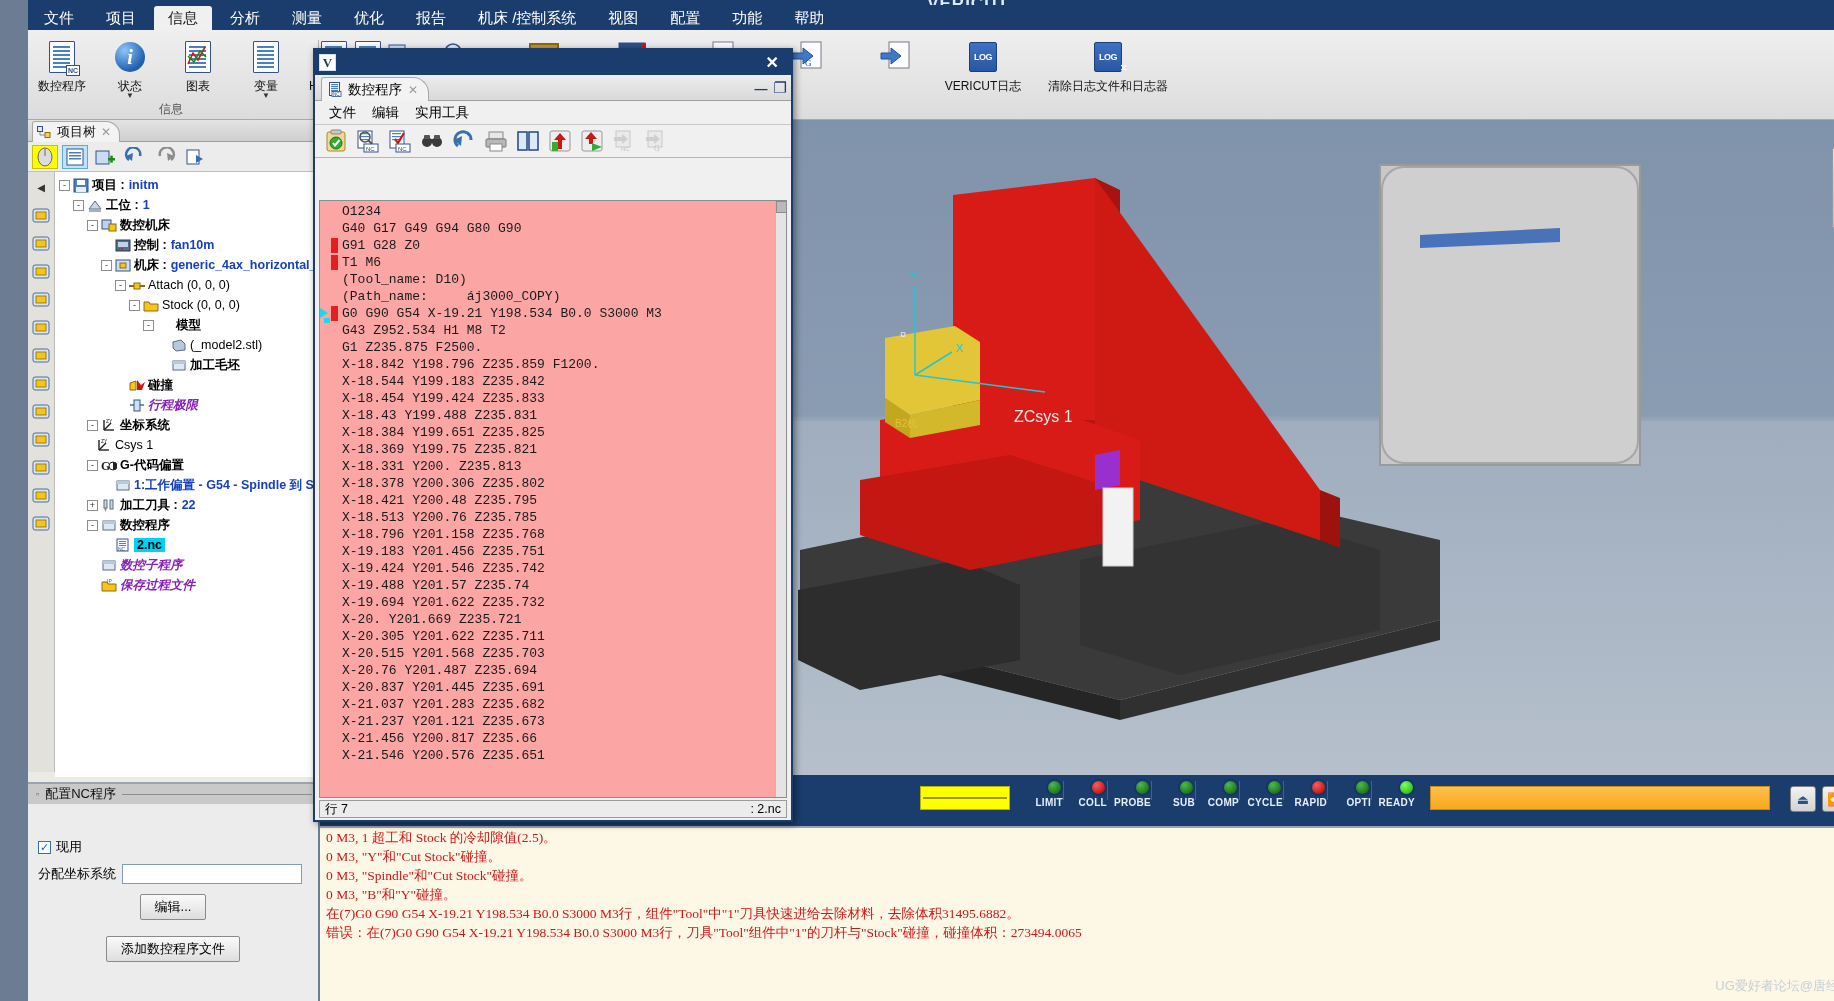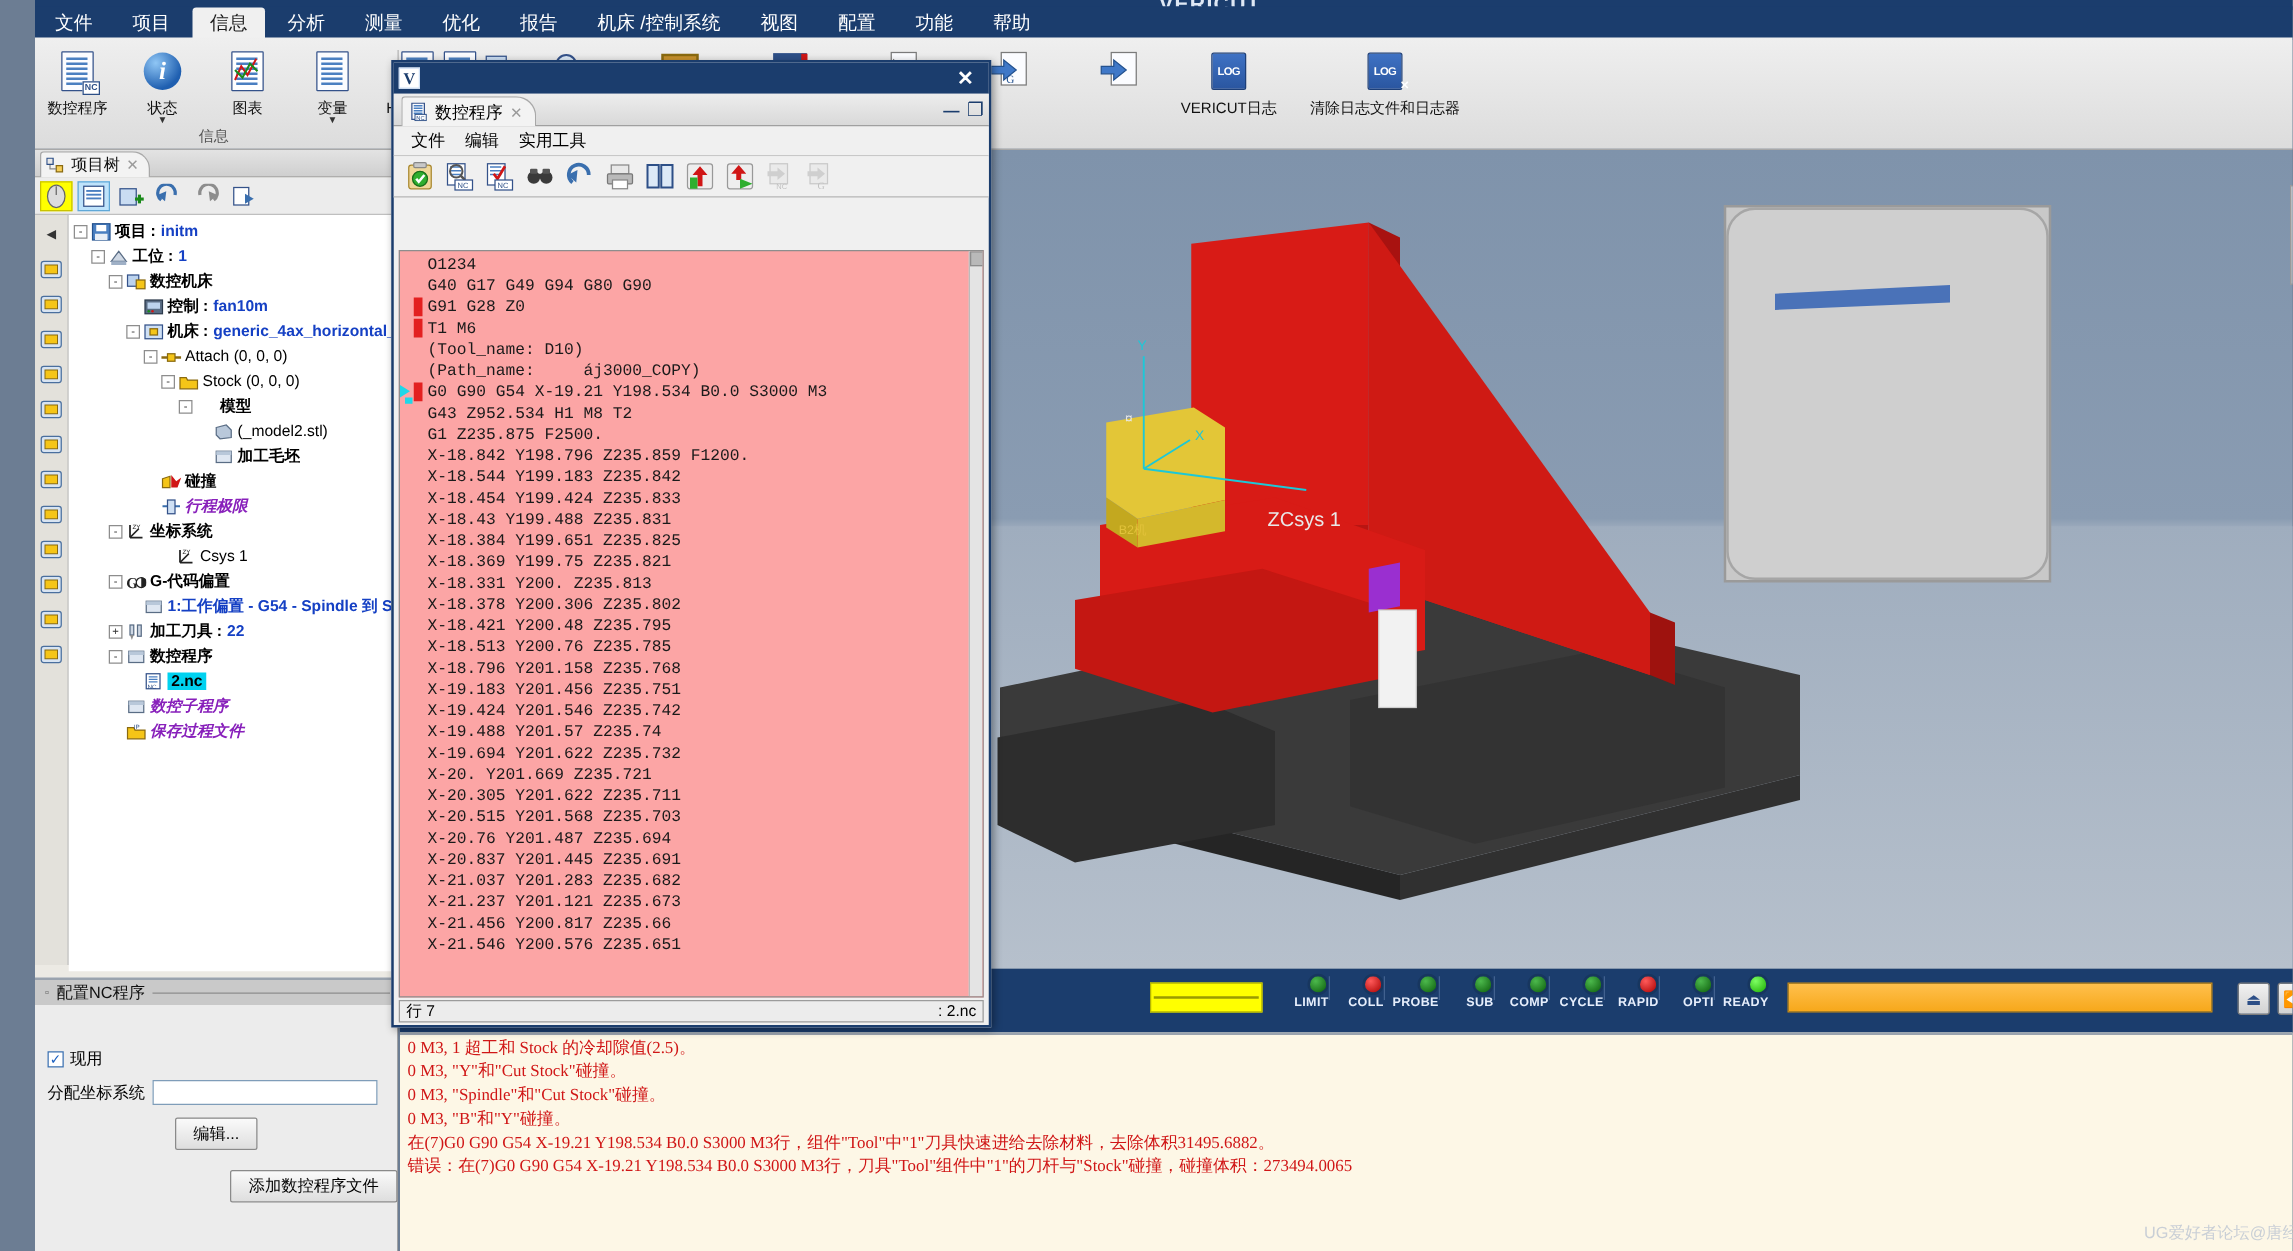--- a/index.html
+++ b/index.html
@@ -676,21 +676,21 @@
         <div class="tnode" style="padding-left: 32px;">
           <span class="exp">-</span>
           <span class="tico"><svg width="16" height="15">
               <line x1="3" y1="12" x2="3" y2="2" stroke="#222" stroke-width="1.4"></line>
               <line x1="3" y1="12" x2="13" y2="12" stroke="#222" stroke-width="1.4"></line>
               <line x1="3" y1="12" x2="10" y2="5" stroke="#222" stroke-width="1.4"></line>
               <text x="5" y="5" font-size="5" fill="#222" font-family="Liberation Sans">ZY</text>
             </svg></span>
           <span class="bold">坐标系统</span>
         </div>
-        <div class="tnode" style="padding-left: 72px;">
+        <div class="tnode" style="padding-left: 27px;">
           <span class="nob"></span>
           <span class="tico"><svg width="16" height="15">
               <line x1="3" y1="12" x2="3" y2="2" stroke="#222" stroke-width="1.4"></line>
               <line x1="3" y1="12" x2="13" y2="12" stroke="#222" stroke-width="1.4"></line>
               <line x1="3" y1="12" x2="10" y2="5" stroke="#222" stroke-width="1.4"></line>
               <text x="5" y="5" font-size="5" fill="#222" font-family="Liberation Sans">ZY</text>
             </svg></span>
           <span>Csys 1</span>
         </div>
         <div class="tnode" style="padding-left: 32px;">
@@ -769,21 +769,21 @@
         <span class="chkbox">✓</span>
         <span>现用</span>
       </div>
       <div class="fieldrow">
         <span>分配坐标系统</span>
         <input class="txtinput" value="" style="">
       </div>
       <div style="display:flex;justify-content:center;margin-top:10px;">
         <button class="btn">编辑...</button>
       </div>
-      <div style="display:flex;justify-content:flex-end;margin-top:16px;">
+      <div style="display:flex;justify-content:center;margin-top:16px;">
         <button class="btn">添加数控程序文件</button>
       </div>
     </div>
   </div>
 
   <div class="view3d">
     <div class="floor"></div>
     <svg width="1542" height="655" style="position:absolute;left:0;top:0;">
 
       <polygon points="480,430 840,355 1120,420 1120,500 800,580 480,500" fill="#3a3a3a"></polygon>

